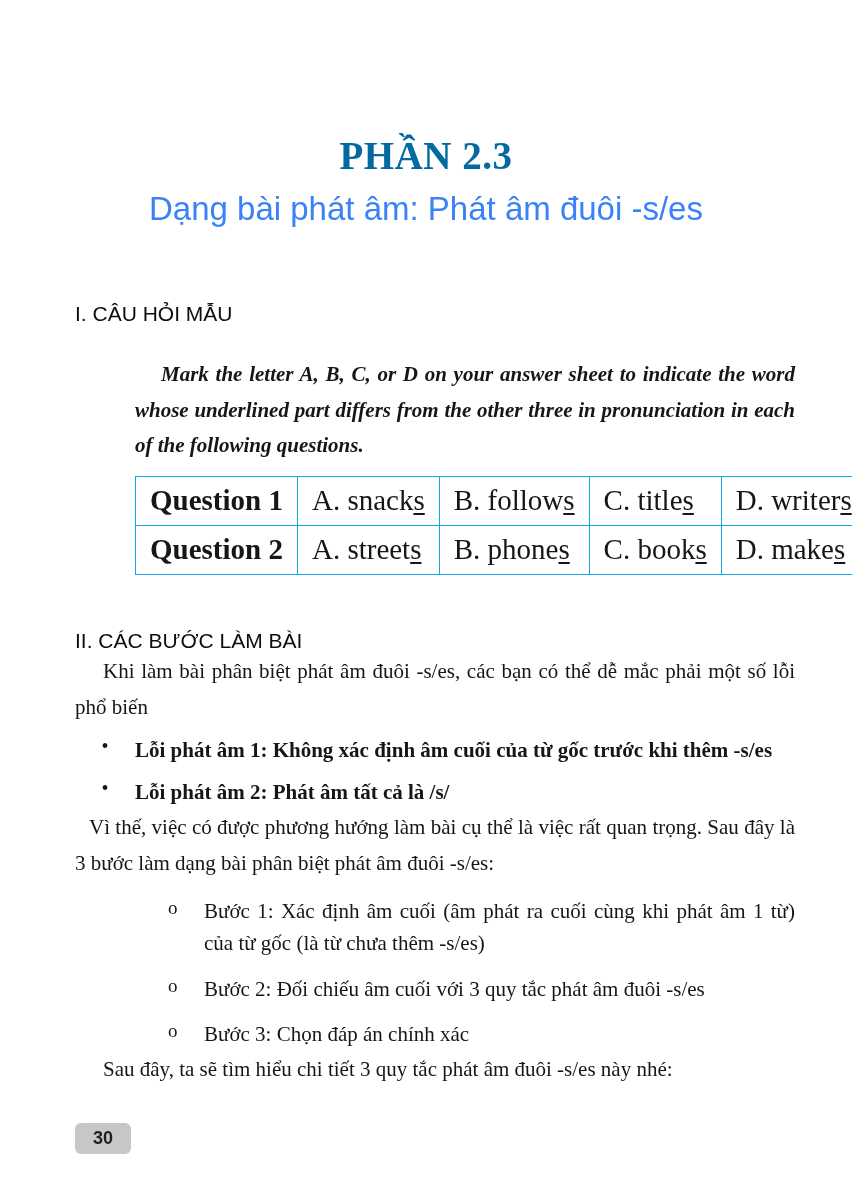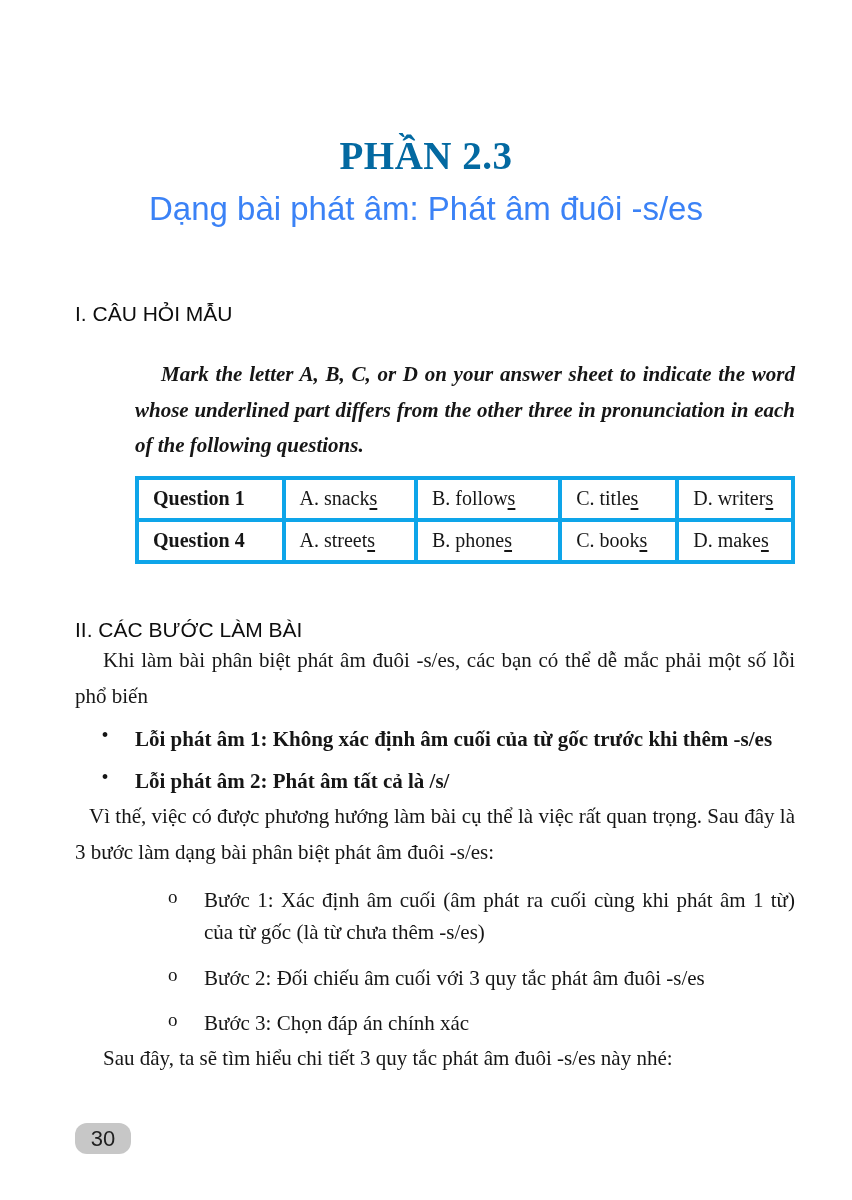--- a/index.html
+++ b/index.html
@@ -38,22 +38,22 @@
 
   .instruction {
     margin: 31px 0 0 60px;
     font-style: italic; font-weight: 700;
     font-size: 21px; line-height: 1.7;
     text-align: justify; text-indent: 26px;
   }
 
   table.qtable { margin-top: 12px; margin-left: 60px; border-collapse: collapse; }
   .qtable td {
-    border: 4px solid #0ea5e9;
-    font-size: 20px; padding: 7px 14px 8px 14px;
+    border: 1px solid #0ea5e9;
+    font-size: 29px; padding: 7px 14px 8px 14px;
     white-space: nowrap;
   }
   .qtable td.qlabel { font-weight: 700; width: 148px; }
   .qtable td.optA { width: 134px; }
   .qtable td.optB { width: 146px; }
   .qtable td.optC { width: 118px; }
   .qtable td.optD { width: 116px; }
   .u { text-decoration: underline; text-underline-offset: 3px; }
 
   p.body { font-size: 21px; line-height: 1.72; text-align: justify; margin: 0; }
@@ -68,24 +68,24 @@
 
   .steps { margin-top: 6px; }
   .step { display: flex; margin-top: 13px; margin-left: 93px; }
   .step .marker { width: 36px; flex: none; font-size: 19px; padding-top: 2px; }
   .step .stext { flex: 1; font-size: 21px; line-height: 1.55; text-align: justify; }
   .step .slabel { font-weight: 400; }
 
   .page-num {
     position: absolute; left: 75px; top: 1123px;
     width: 56px; height: 31px;
-    background: #c7c7c7; border-radius: 12px;
+    background: #c7c7c7; border-radius: 6px;
     display: flex; align-items: center; justify-content: center;
     font-family: "Liberation Sans", sans-serif;
-    font-weight: 400; font-size: 22px; color: #1f1f1f;
+    font-weight: 700; font-size: 18px; color: #1f1f1f;
   }
 </style>
 </head>
 <body>
 
 <div class="page">
 
   <div class="title">PHẦN 2.3</div>
   <div class="subtitle">Dạng bài phát âm: Phát âm đuôi -s/es</div>
 
@@ -98,21 +98,21 @@
     <table class="qtable">
       <tbody>
         <tr>
           <td class="qlabel">Question 1</td>
           <td class="optA"><span>A. snack</span><span class="u">s</span></td>
           <td class="optB"><span>B. follow</span><span class="u">s</span></td>
           <td class="optC"><span>C. title</span><span class="u">s</span></td>
           <td class="optD"><span>D. writer</span><span class="u">s</span></td>
         </tr>
         <tr>
-          <td class="qlabel">Question 4</td>
+          <td class="qlabel">Question 2</td>
           <td class="optA"><span>A. street</span><span class="u">s</span></td>
           <td class="optB"><span>B. phone</span><span class="u">s</span></td>
           <td class="optC"><span>C. book</span><span class="u">s</span></td>
           <td class="optD"><span>D. make</span><span class="u">s</span></td>
         </tr>
       </tbody>
     </table>
 
     <div class="sec-heading sec2-heading">II. CÁC BƯỚC LÀM BÀI</div>
 

